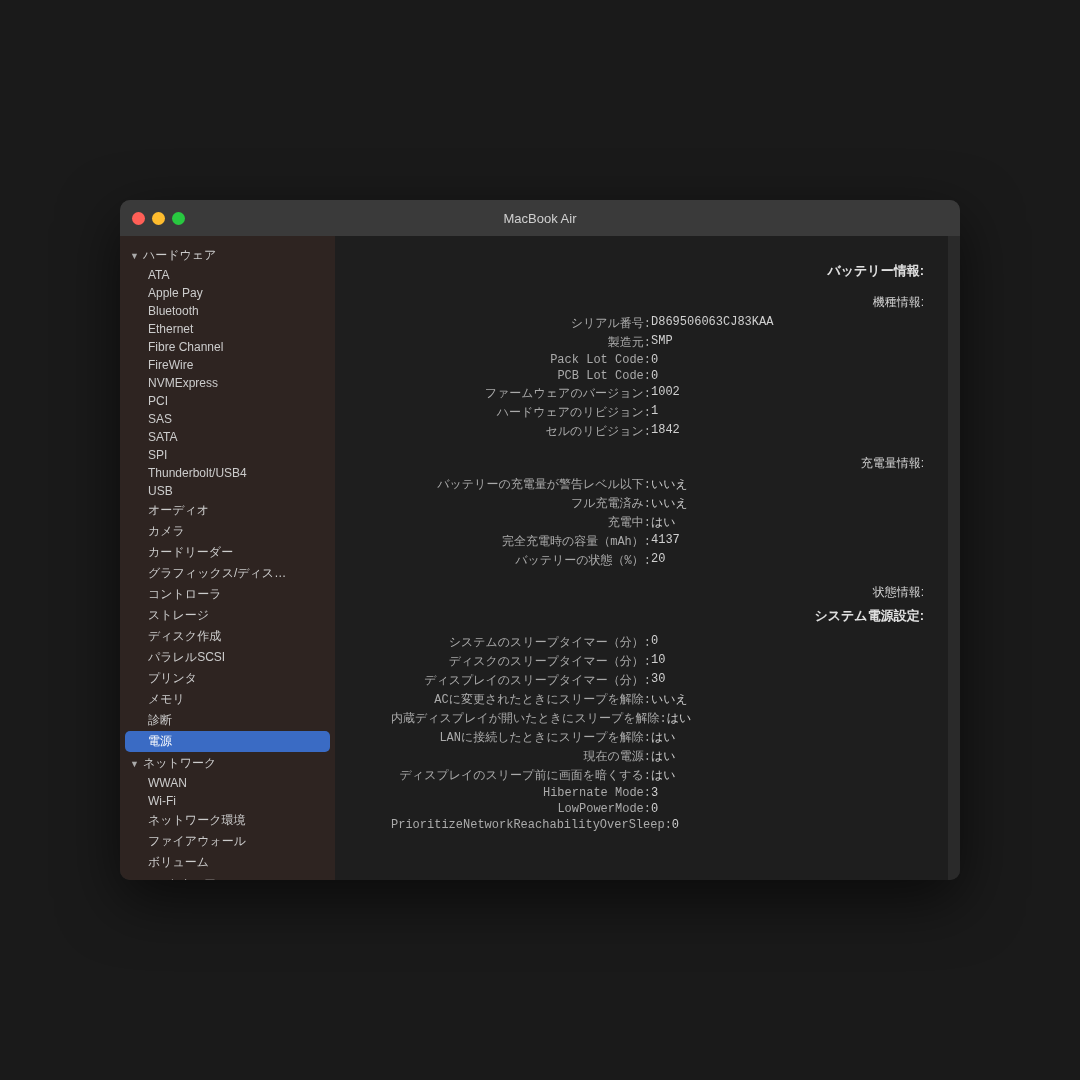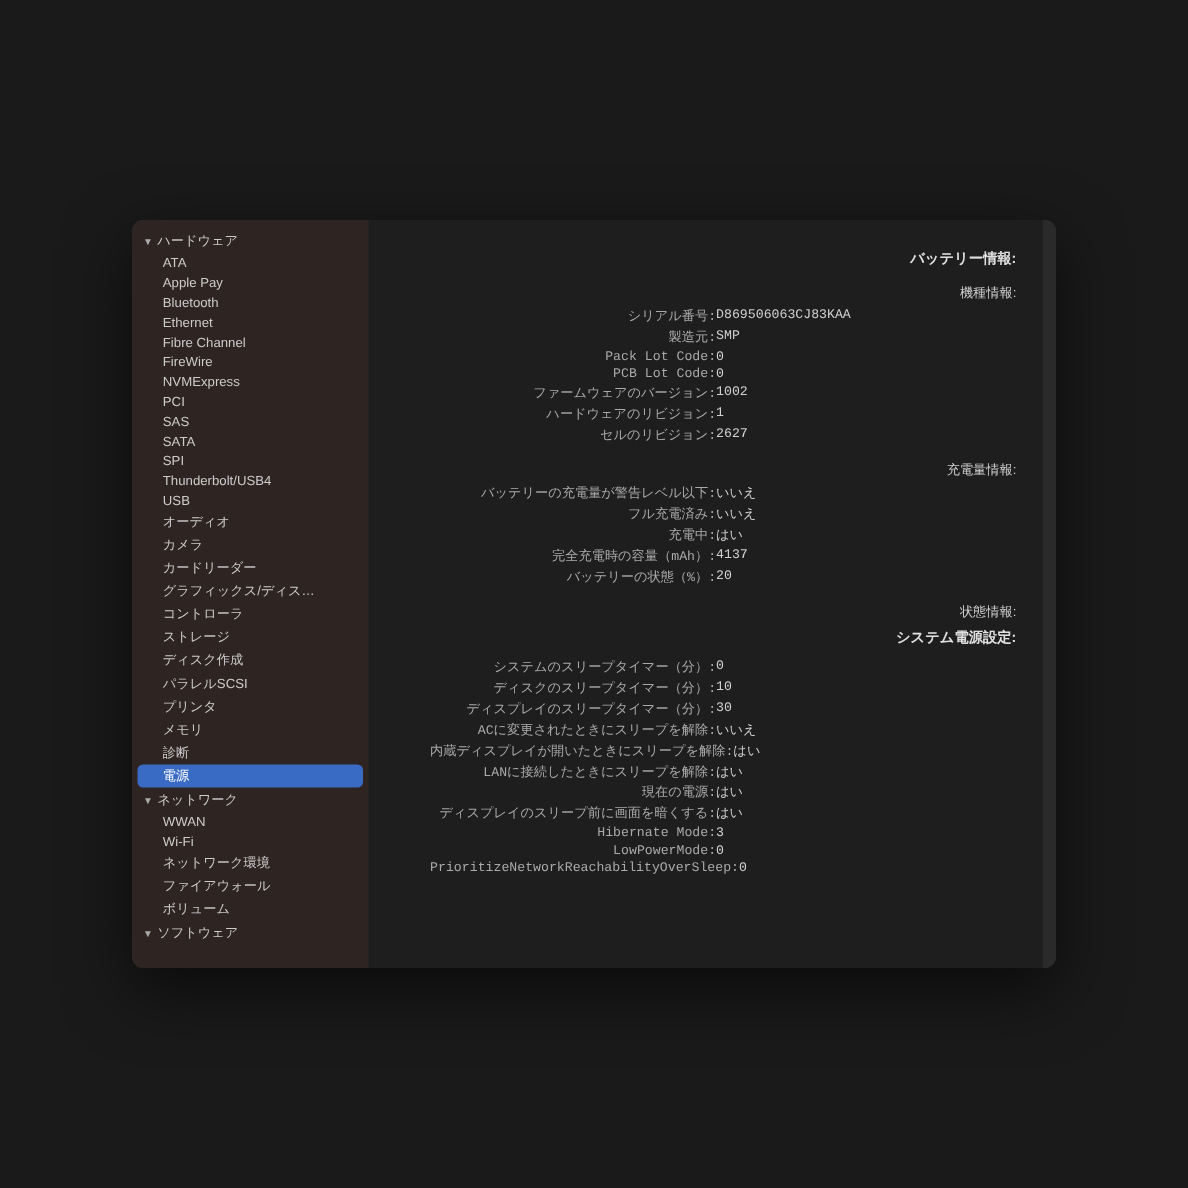--- a/index.html
+++ b/index.html
@@ -142,20 +142,28 @@
     }
     .sub-section {
       margin-left: 16px;
     }
   </style>
 </head>
 <body>
 
 <div class="window">
 
+  <div class="titlebar">
+    <div class="traffic-lights">
+      <div class="traffic-light tl-close"></div>
+      <div class="traffic-light tl-min"></div>
+      <div class="traffic-light tl-max"></div>
+    </div>
+    <span class="title-text">MacBook Air</span>
+  </div>
 
   <div class="content-area">
 
     <div class="sidebar">
 
       <div class="sidebar-section-header">
         <span class="chevron">▼</span>
         <span>ハードウェア</span>
       </div>
       <div class="sidebar-item">ATA</div>
@@ -226,21 +234,21 @@
           <div class="info-row">
             <span class="info-label">ファームウェアのバージョン:</span>
             <span class="info-value">1002</span>
           </div>
           <div class="info-row">
             <span class="info-label">ハードウェアのリビジョン:</span>
             <span class="info-value">1</span>
           </div>
           <div class="info-row">
             <span class="info-label">セルのリビジョン:</span>
-            <span class="info-value">2627</span>
+            <span class="info-value">1842</span>
           </div>
         </div>
       </div>
 
       <div class="info-block">
         <div class="info-block-title">充電量情報:</div>
         <div class="sub-section">
           <div class="info-row">
             <span class="info-label">バッテリーの充電量が警告レベル以下:</span>
             <span class="info-value">いいえ</span>

